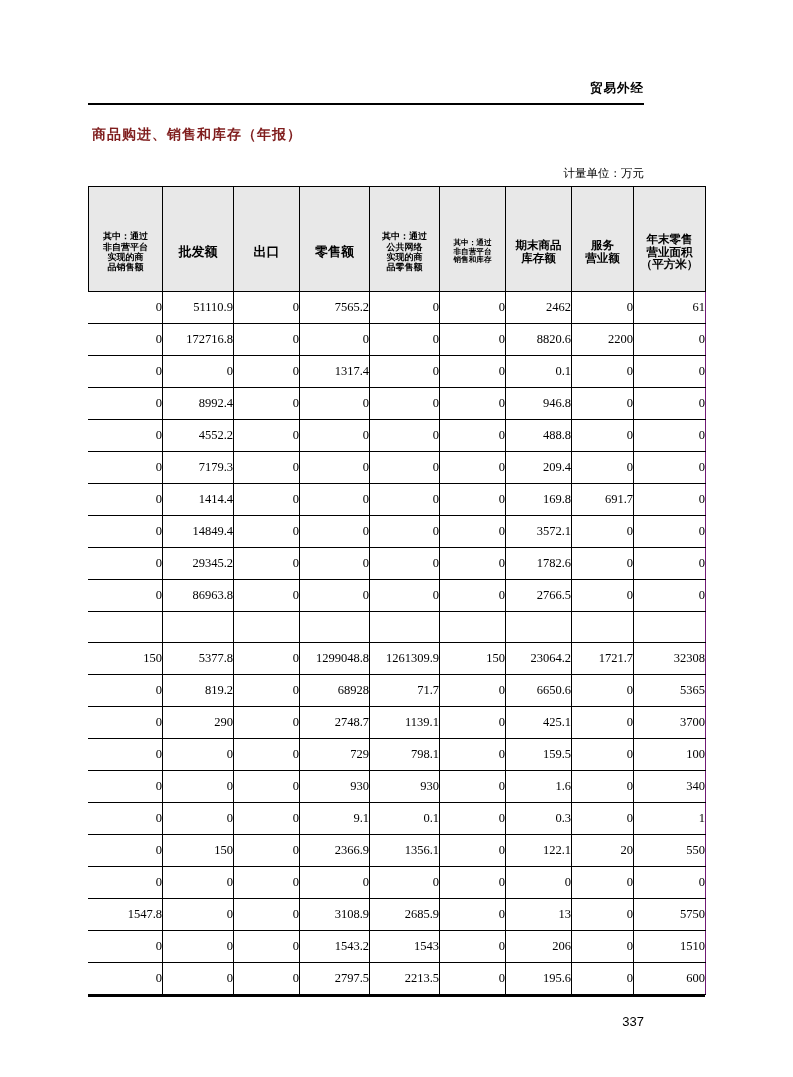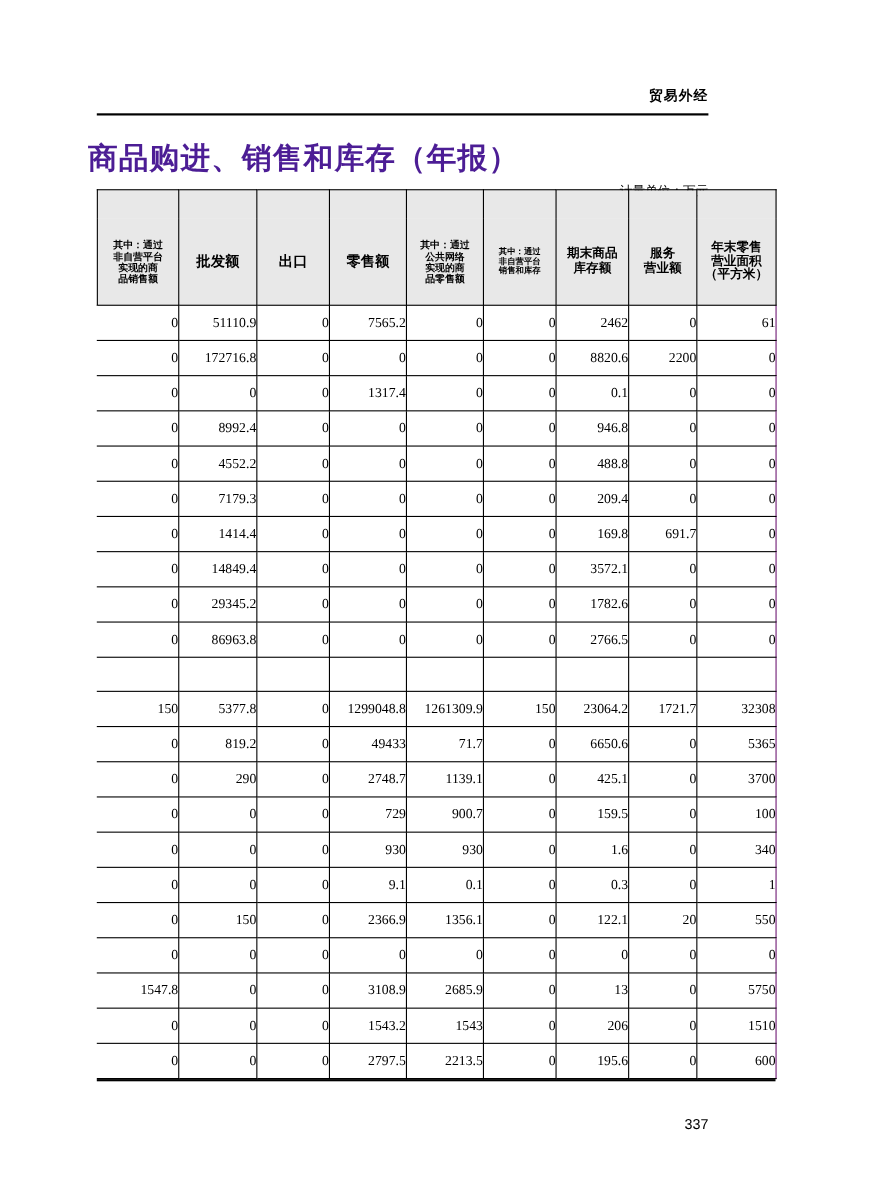--- a/index.html
+++ b/index.html
@@ -43,43 +43,43 @@
     left: 88px;
     right: 88px;
     height: 2px;
     background: #000;
   }
 
   
   .page-title {
     position: absolute;
     top: 126px;
-    left: 80px;
+    left: 92px;
     font-family: "Liberation Sans", "DejaVu Sans", sans-serif;
-    font-size: 27px;
+    font-size: 14px;
     font-weight: bold;
     letter-spacing: 1px;
-    color: #4c1d95;
+    color: #7f1d1d;
   }
 
   
   .unit-note {
     position: absolute;
     top: 166px;
     right: 88px;
     font-family: "Liberation Sans", "DejaVu Sans", sans-serif;
     font-size: 11.5px;
     color: #000;
     text-align: right;
   }
 
   
   .table-wrap {
     position: absolute;
-    top: 172px;
+    top: 186px;
     left: 88px;
     width: 617px;
   }
   table.stat {
     border-collapse: collapse;
     width: 617px;
     table-layout: fixed;
   }
   table.stat td, table.stat th {
     border: 1px solid #000;
@@ -373,21 +373,21 @@
             <td>1261309.9</td>
             <td>150</td>
             <td>23064.2</td>
             <td>1721.7</td>
             <td>32308</td>
           </tr>
           <tr class="">
             <td>0</td>
             <td>819.2</td>
             <td>0</td>
-            <td>49433</td>
+            <td>68928</td>
             <td>71.7</td>
             <td>0</td>
             <td>6650.6</td>
             <td>0</td>
             <td>5365</td>
           </tr>
           <tr class="">
             <td>0</td>
             <td>290</td>
             <td>0</td>
@@ -396,21 +396,21 @@
             <td>0</td>
             <td>425.1</td>
             <td>0</td>
             <td>3700</td>
           </tr>
           <tr class="">
             <td>0</td>
             <td>0</td>
             <td>0</td>
             <td>729</td>
-            <td>900.7</td>
+            <td>798.1</td>
             <td>0</td>
             <td>159.5</td>
             <td>0</td>
             <td>100</td>
           </tr>
           <tr class="">
             <td>0</td>
             <td>0</td>
             <td>0</td>
             <td>930</td>

